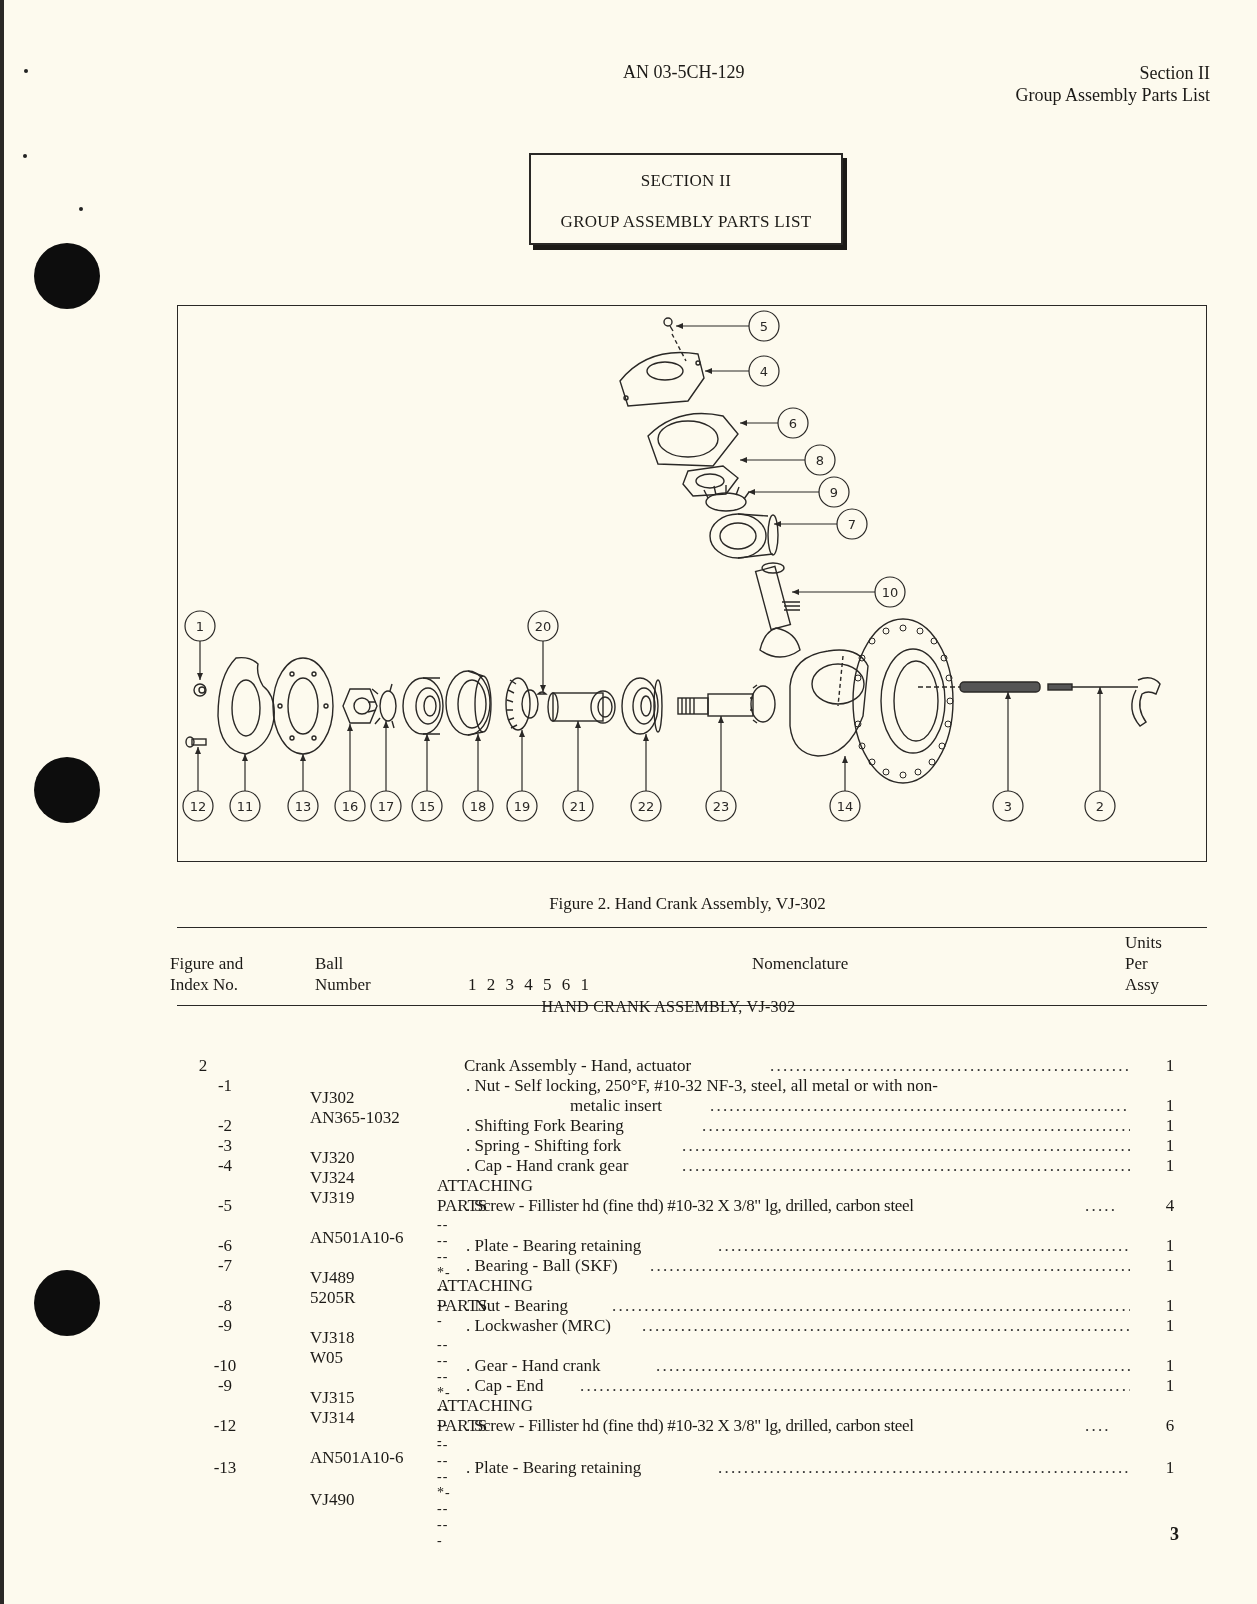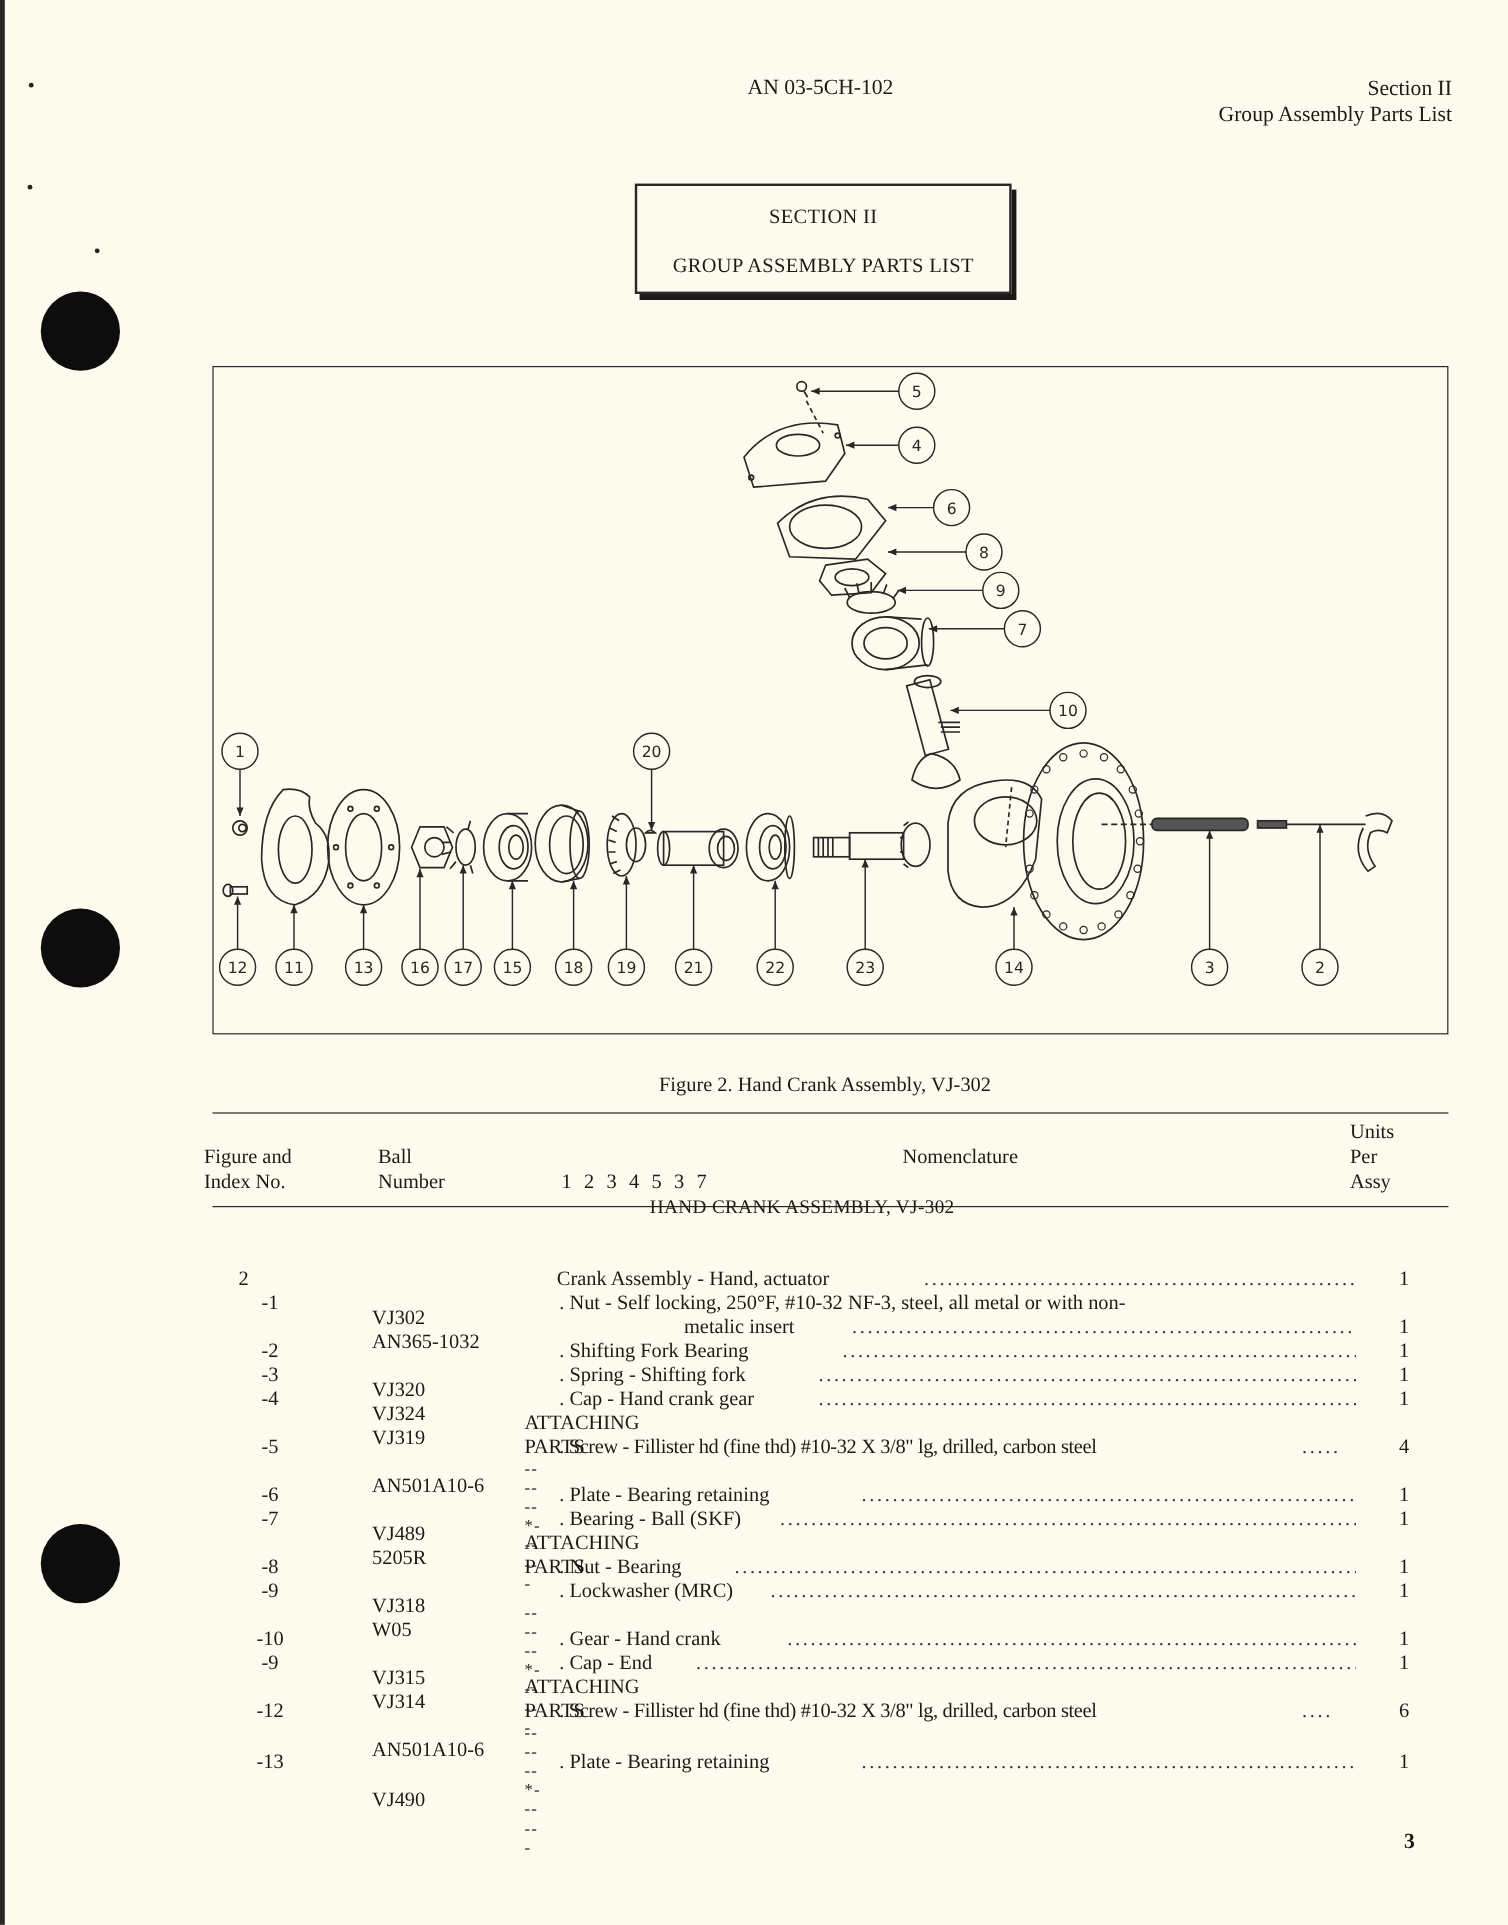--- a/index.html
+++ b/index.html
@@ -55,21 +55,21 @@
 <body>
 
 <div class="edge"></div>
 <div class="hole" style="top:243px"></div>
 <div class="hole" style="top:757px"></div>
 <div class="hole" style="top:1270px"></div>
 <div class="speck" style="left:24px;top:69px"></div>
 <div class="speck" style="left:23px;top:154px"></div>
 <div class="speck" style="left:79px;top:207px"></div>
 
-<div class="hdr-doc">AN 03-5CH-102</div>
+<div class="hdr-doc">AN 03-5CH-129</div>
 <div class="hdr-sec">
   <div>Section II</div>
   <div>Group Assembly Parts List</div>
 </div>
 
 <div class="title-box">
   <div class="l1">SECTION II</div>
   <div class="l2">GROUP ASSEMBLY PARTS LIST</div>
 </div>
 
@@ -378,21 +378,21 @@
 <div class="rule" style="top:927px"></div>
 
 <div class="th center" style="left:170px;top:953px;width:100px">
   <div>Figure and</div>
   <div>Index No.</div>
 </div>
 <div class="th center" style="left:315px;top:953px;width:90px">
   <div>Ball</div>
   <div>Number</div>
 </div>
-<div class="th" style="left:468px;top:974px;word-spacing:6px">1 2 3 4 5 3 7</div>
+<div class="th" style="left:468px;top:974px;word-spacing:6px">1 2 3 4 5 6 1</div>
 <div class="th" style="left:752px;top:953px">Nomenclature</div>
 <div class="th center" style="left:1125px;top:932px;width:66px">
   <div>Units</div>
   <div>Per</div>
   <div>Assy</div>
 </div>
 
 <div class="rule" style="top:1005px"></div>
 
 <div class="group-title" style="top:998px">HAND CRANK ASSEMBLY, VJ-302</div>

